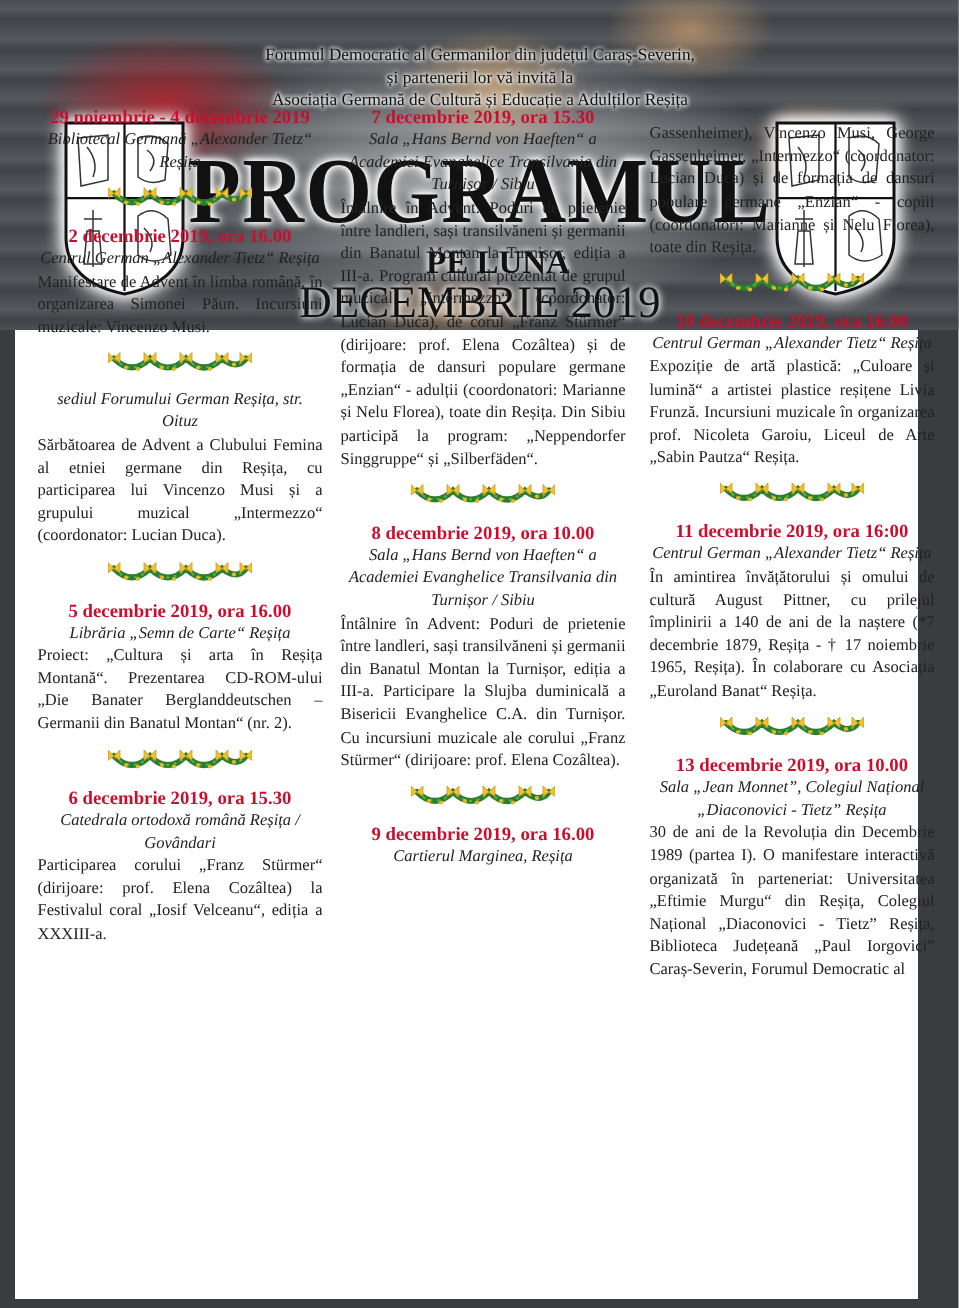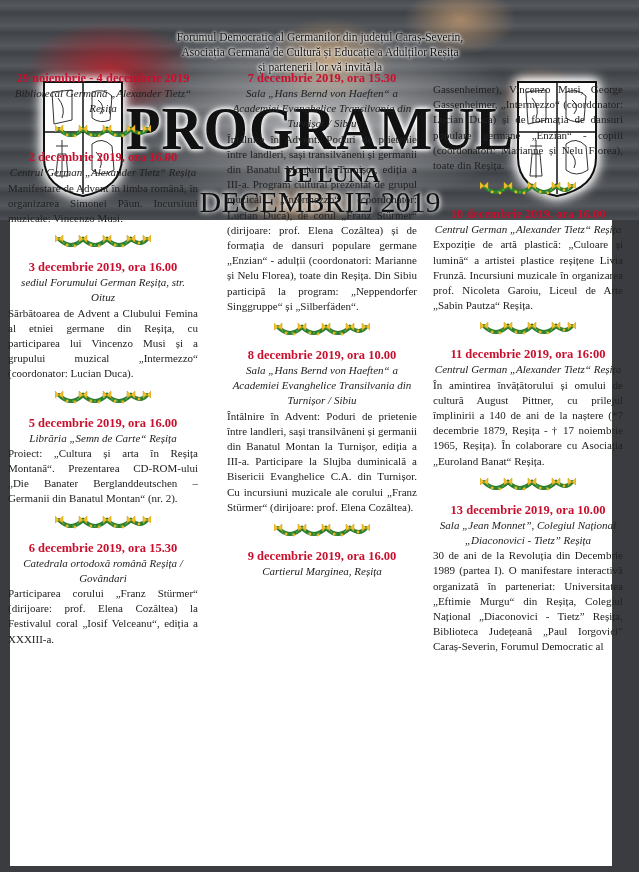--- a/index.html
+++ b/index.html
@@ -52,21 +52,21 @@
   .crest.right { left:516px; }
 
   .page {
     position:absolute; left:10px; top:220px; width:602px; height:646px;
     background:#fff;
   }
   .col {
     position:absolute; top:70px; width:190px;
     font-size:11px; line-height:15.2px; color:#222;
   }
-  .col.c1 { left:8px; }
+  .col.c1 { left:25px; }
   .col.c2 { left:227px; }
   .col.c3 { left:433px;margin-top:12px; }
   .evt { margin:0; }
   .evt-date {
     color:#c8102e; font-weight:bold; text-align:center; font-size:12.5px; line-height:16px;
   }
   .evt-loc {
     font-style:italic; text-align:center; color:#222;
   }
   .evt-desc { text-align:justify; }
@@ -95,22 +95,22 @@
     <line x1="41" y1="2" x2="41" y2="114" stroke="#111" stroke-width="1.5"></line>
     <line x1="2" y1="52" x2="80" y2="52" stroke="#111" stroke-width="1.5"></line>
     <path d="M10 12 L30 10 L30 40 L12 44 Z M16 18 Q24 28 20 38" fill="none" stroke="#333" stroke-width="1"></path>
     <path d="M50 12 Q62 8 70 16 L68 40 Q58 44 50 38 Z M56 20 Q64 26 58 34" fill="none" stroke="#333" stroke-width="1"></path>
     <path d="M20 60 L20 98 M14 66 L26 66 M16 74 L24 74 L26 96 L14 96 Z" fill="none" stroke="#333" stroke-width="1"></path>
     <path d="M50 64 Q60 56 70 66 L72 90 Q60 98 50 90 Z M54 72 Q62 80 58 88" fill="none" stroke="#333" stroke-width="1"></path>
   </svg>
 
   <div class="hdr-intro">
     <div>Forumul Democratic al Germanilor din județul Caraș-Severin,</div>
+    <div>și partenerii lor vă invită la</div>
     <div>Asociația Germană de Cultură și Educație a Adulților Reșița</div>
-    <div>și partenerii lor vă invită la</div>
   </div>
   <div class="hdr-title">PROGRAMUL</div>
   <div class="hdr-sub1">PE LUNA</div>
   <div class="hdr-sub2">DECEMBRIE 2019</div>
 </div>
 
 <div class="page"></div>
 
 <svg width="0" height="0" style="position:absolute">
   <defs>
@@ -147,21 +147,20 @@
     </svg>
   <div class="evt">
     <div class="evt-date">2 decembrie 2019, ora 16.00</div>
     <div class="evt-loc">Centrul German „Alexander Tietz“ Reșița</div>
     <div class="evt-desc">Manifestare de Advent în limba română, în organizarea Simonei Păun. Incursiuni muzicale: Vincenzo Musi.</div>
   </div>
   <svg class="garland" viewBox="0 0 96 18">
       <use href="#garland-shape"></use>
     </svg>
   <div class="evt">
-    <div class="evt-date">3 decembrie 2019, ora 16.00</div>
     <div class="evt-loc">sediul Forumului German Reșița, str. Oituz</div>
     <div class="evt-desc">Sărbătoarea de Advent a Clubului Femina al etniei germane din Reșița, cu participarea lui Vincenzo Musi și a grupului muzical „Intermezzo“ (coordonator: Lucian Duca).</div>
   </div>
   <svg class="garland" viewBox="0 0 96 18">
       <use href="#garland-shape"></use>
     </svg>
   <div class="evt">
     <div class="evt-date">5 decembrie 2019, ora 16.00</div>
     <div class="evt-loc">Librăria „Semn de Carte“ Reșița</div>
     <div class="evt-desc">Proiect: „Cultura și arta în Reșița Montană“. Prezentarea CD-ROM-ului „Die Banater Berglanddeutschen – Germanii din Banatul Montan“ (nr. 2).</div>

